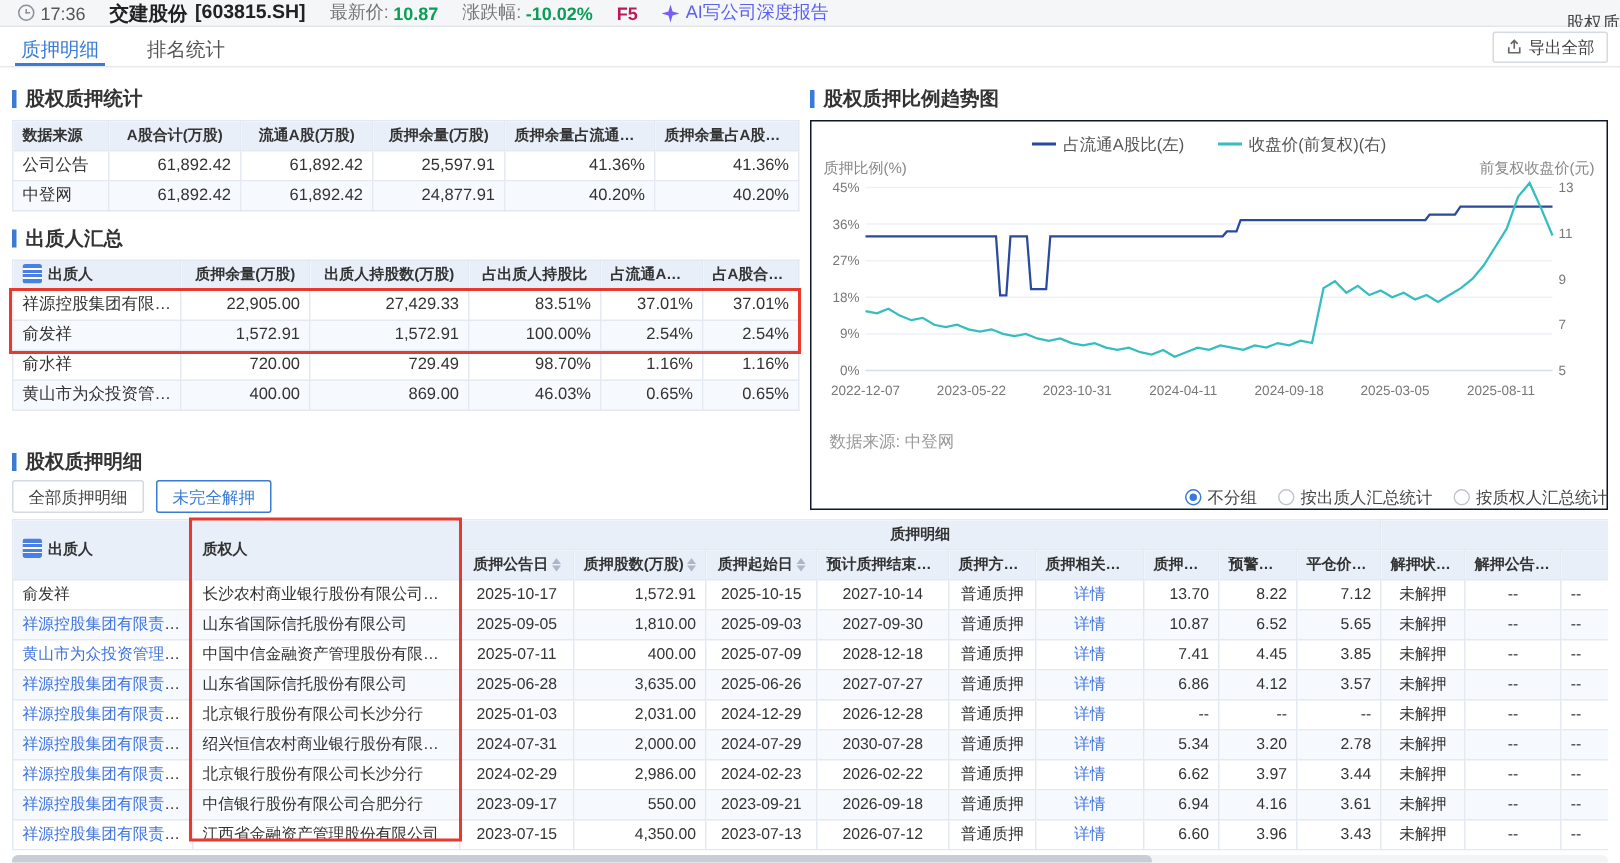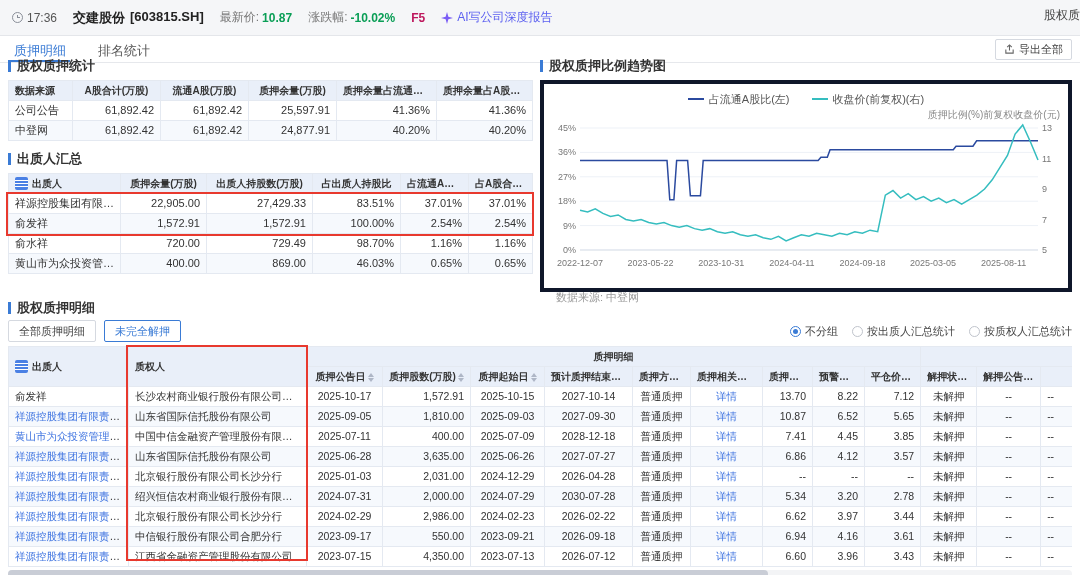--- a/index.html
+++ b/index.html
@@ -1,21 +1,21 @@
 <!DOCTYPE html>
 <html><head>
 <meta charset="utf-8">
 <style>
   *{margin:0;padding:0;box-sizing:border-box}
   html,body{width:1080px;height:575px}
   body{position:relative;overflow:hidden;background:#fff;color:#333;
        font-family:"Liberation Sans","DejaVu Sans",sans-serif;font-size:12px}
 
   
-  .topbar{height:36px;background:#f5f6f8;border-bottom:1px solid #e4e6ea;display:flex;align-items:center;padding:0 12px;gap:16px;position:relative}
+  .topbar{height:18px;background:#f5f6f8;border-bottom:1px solid #e4e6ea;display:flex;align-items:center;padding:0 12px;gap:16px;position:relative}
   .time{color:#555;display:flex;align-items:center;gap:4px}
   .clock{width:11px;height:11px;border:1px solid #8a8f99;border-radius:50%;position:relative;display:inline-block}
   .clock::before{content:"";position:absolute;left:4px;top:2px;width:1px;height:3px;background:#8a8f99}
   .clock::after{content:"";position:absolute;left:4px;top:4px;width:3px;height:1px;background:#8a8f99}
   .stock{font-weight:bold;font-size:13px;color:#222;display:flex;gap:5px}
   .quote{display:flex;gap:3px;align-items:center}
   .quote-label{color:#777}
   .quote-green{color:#0a9e56;font-weight:bold}
   .f5{color:#be185d;font-weight:bold;cursor:pointer}
   .ai-link{color:#5b5ff0;display:flex;align-items:center;gap:4px;cursor:pointer}
@@ -58,25 +58,25 @@
   .toolbar{display:flex;align-items:center;margin-bottom:4px;height:22px}
   .fbtn{height:22px;padding:0 10px;font-size:11px;border:1px solid #d5d9e0;background:#fff;color:#444;border-radius:2px;margin-right:8px;cursor:pointer}
   .fbtn.active{border-color:#3a7bd5;color:#3a7bd5}
   .radios{margin-left:auto;display:flex;align-items:center;gap:14px}
   .radio{display:flex;align-items:center;gap:4px;font-size:11px;color:#444;cursor:pointer}
   .rdot{width:11px;height:11px;border:1px solid #c0c4cc;border-radius:50%;display:inline-block;position:relative;background:#fff}
   .rdot.sel{border-color:#3a7bd5}
   .rdot.sel::after{content:"";position:absolute;left:2px;top:2px;width:5px;height:5px;border-radius:50%;background:#3a7bd5}
 
   
-  .chart-box{border:4px solid #0f172a;height:212px;padding-top:6px}
+  .chart-box{border:1px solid #0f172a;height:260px;padding-top:6px}
   .legend{display:flex;justify-content:center;gap:22px;height:18px;align-items:center;font-size:11px;color:#555}
   .leg-item{display:flex;align-items:center;cursor:pointer}
   .leg-line{display:inline-block;width:16px;height:2px;margin-right:5px}
-  .axis-labels{display:flex;justify-content:flex-end;font-size:10px;color:#888;padding:0 8px;height:14px}
+  .axis-labels{display:flex;justify-content:space-between;font-size:10px;color:#888;padding:0 8px;height:14px}
   svg{display:block;font-family:"Liberation Sans","DejaVu Sans",sans-serif}
   .src{font-size:11px;color:#999;padding-left:12px;margin-top:18px}
 
   
   .anno{position:absolute;border:2px solid #e8392e;pointer-events:none;z-index:5}
   .hscroll{margin-top:3px;height:8px;background:#f3f4f6;border-radius:4px;position:relative}
   .hscroll .thumb{position:absolute;left:0;top:0;height:8px;width:760px;background:#c9cdd6;border-radius:4px;cursor:pointer}
 </style>
 </head>
 <body>
@@ -425,21 +425,21 @@
             <td class="a-center"><span>未解押</span></td>
             <td class="a-center"><span>--</span></td>
             <td class="a-left"><span>--</span></td>
           </tr>
           <tr>
             <td class="a-left"><span class="lnk">祥源控股集团有限责任公司</span></td>
             <td class="a-left"><span>北京银行股份有限公司长沙分行</span></td>
             <td class="a-center"><span>2025-01-03</span></td>
             <td class="a-right"><span>2,031.00</span></td>
             <td class="a-center"><span>2024-12-29</span></td>
-            <td class="a-center"><span>2026-04-28</span></td>
+            <td class="a-center"><span>2026-12-28</span></td>
             <td class="a-center"><span>普通质押</span></td>
             <td class="a-center"><span class="lnk">详情</span></td>
             <td class="a-right"><span>--</span></td>
             <td class="a-right"><span>--</span></td>
             <td class="a-right"><span>--</span></td>
             <td class="a-center"><span>未解押</span></td>
             <td class="a-center"><span>--</span></td>
             <td class="a-left"><span>--</span></td>
           </tr>
           <tr>

